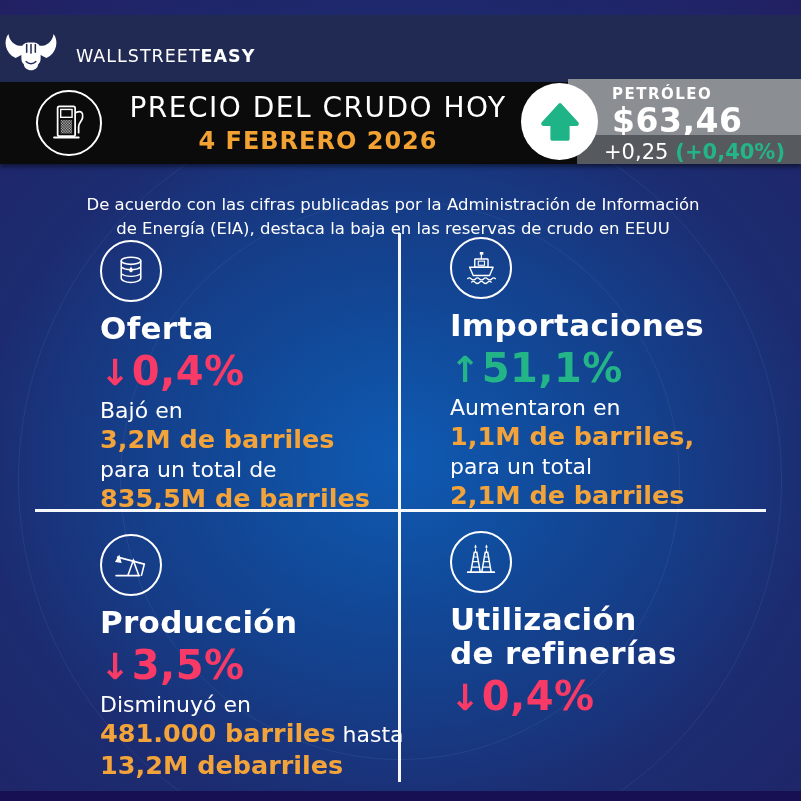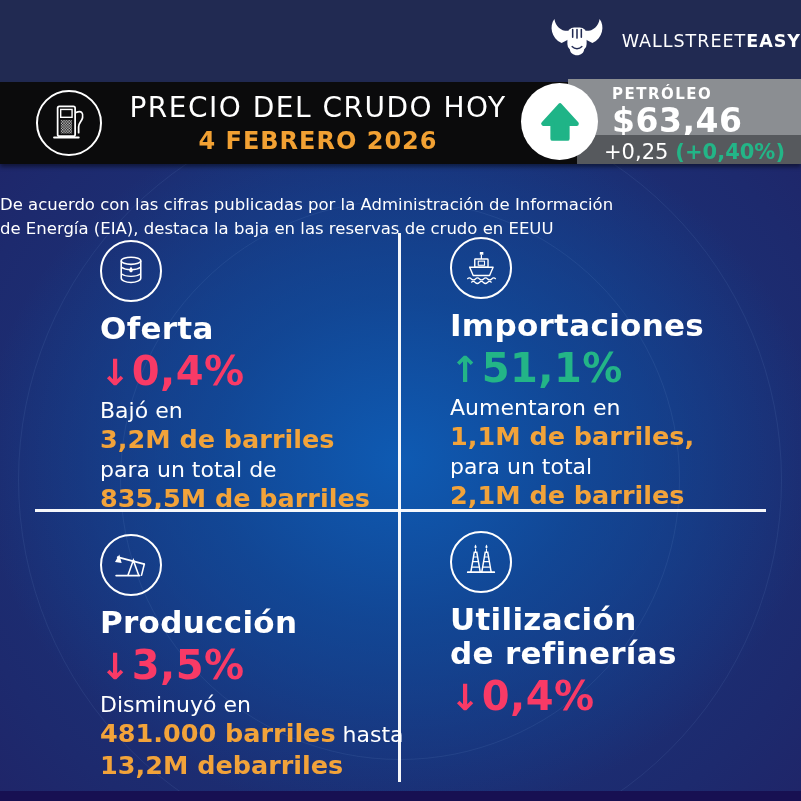--- a/index.html
+++ b/index.html
@@ -9,22 +9,22 @@
     font-family:"DejaVu Sans","Liberation Sans",sans-serif;color:#fff;
     background:
       radial-gradient(ellipse 420px 360px at 400px 460px, rgba(14,92,181,0.95) 0%, rgba(15,77,158,0.72) 45%, rgba(15,77,158,0) 100%),
       radial-gradient(ellipse 830px 760px at 400px 460px, #173C85 0%, #1D2A6E 55%, #221F62 80%, #1E1A5C 100%);
   }
   .ring{position:absolute;border:1px solid rgba(140,175,230,0.10);border-radius:50%;}
   .ring1{left:120px;top:200px;width:560px;height:560px;}
   .ring2{left:18px;top:98px;width:764px;height:764px;}
 
   
-  .top-band{position:absolute;left:0;top:0;width:801px;height:82px;background:#212A52;
-    display:flex;align-items:center;justify-content:flex-end;}
+  .top-band{position:absolute;left:0;top:15px;width:801px;height:82px;background:#212A52;
+    display:flex;align-items:center;justify-content:flex-start;}
   .logo{display:flex;align-items:center;gap:14px;}
   .logo svg{display:block;}
   .brand{font-size:17.5px;letter-spacing:1px;color:#fff;font-weight:400;}
   .brand b{font-weight:bold;}
 
   
   .banner{position:absolute;left:0;top:82px;width:801px;height:82px;background:#0B0B0C;
     box-shadow:0 3px 4px rgba(0,0,0,0.45);}
   .pump-circle{position:absolute;left:36px;top:8px;width:66px;height:66px;border:2px solid #fff;
     border-radius:50%;display:flex;align-items:center;justify-content:center;}
@@ -36,21 +36,21 @@
   .ticker-label{font-size:15px;font-weight:bold;letter-spacing:1.5px;color:#fff;}
   .ticker-price{font-size:33px;font-weight:bold;color:#fff;margin-top:-2px;letter-spacing:.5px;}
   .ticker-bottom{position:absolute;left:577px;top:53px;width:224px;height:29px;background:#56595D;
     display:flex;align-items:flex-end;padding-left:27px;font-size:21px;white-space:nowrap;}
   .ticker-change{color:#fff;font-weight:400;}
   .ticker-change-pct{color:#23B587;font-weight:bold;margin-left:7px;}
   .arrow-badge{position:absolute;left:521px;top:1px;width:77px;height:77px;background:#fff;
     border-radius:50%;display:flex;align-items:center;justify-content:center;z-index:2;}
 
   
-  .subtitle{position:absolute;left:0;top:176px;width:786px;
+  .subtitle{position:absolute;left:0;top:176px;width:786px;text-align:center;
     font-size:16.5px;line-height:1.5;color:#fff;}
 
   
   .quad{position:absolute;display:flex;flex-direction:column;align-items:flex-start;}
   .quad-icon{width:62px;height:62px;border:2.5px solid #fff;border-radius:50%;
     display:flex;align-items:center;justify-content:center;flex:0 0 auto;}
   .q-title{margin:9px 0 0 0;font-size:31px;font-weight:bold;line-height:1.1;color:#fff;letter-spacing:.3px;}
   .q-change{margin-top:5px;font-size:40px;font-weight:bold;line-height:1.05;letter-spacing:.5px;}
   .q-change .arrow{font-size:36px;margin-right:1px;}
   .q-change.down{color:#F93A66;}

